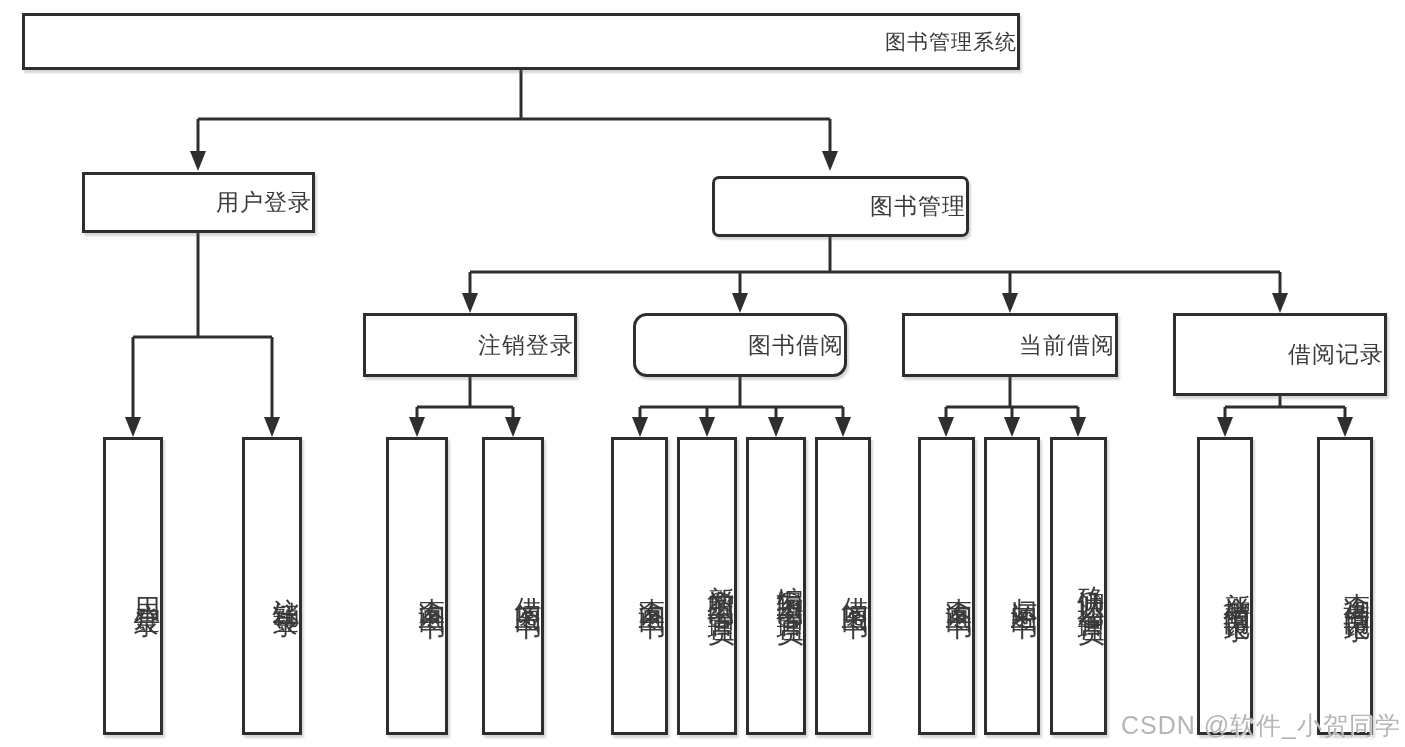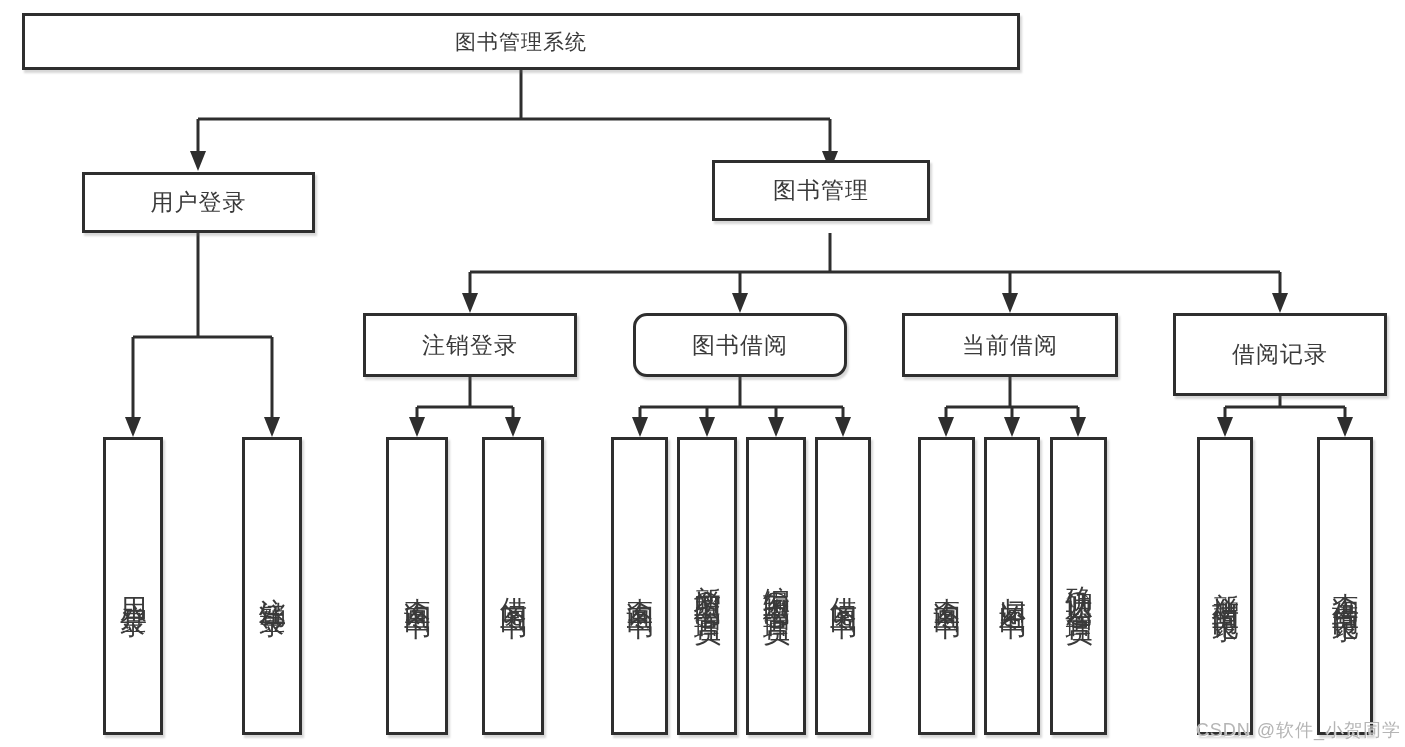--- a/index.html
+++ b/index.html
@@ -17,39 +17,39 @@
     overflow:hidden;
   }
   .connectors{position:absolute;left:0;top:0;z-index:1;}
   .cl{stroke:var(--line);stroke-width:3;fill:none;}
   .ah{fill:var(--line);stroke:none;}
   .node{
     position:absolute;
     box-sizing:border-box;
     border:3px solid var(--line);
     background:#ffffff;
-    display:flex;align-items:center;justify-content:center;
+    display:flex;align-items:center;justify-content:flex-end;
     color:var(--text);
     z-index:2;
     box-shadow:2px 3px 2px rgba(110,110,110,0.28);
   }
   .node.h{font-size:23px;letter-spacing:1px;}
   .node.root{font-size:21px;}
   .node.leaf span{
     writing-mode:vertical-rl;
     text-orientation:mixed;
     font-size:27px;
     letter-spacing:5px;
     line-height:1;
     white-space:nowrap;
   }
   .watermark{
     position:absolute;
     right:4px;bottom:5px;
-    font-size:18px;
+    font-size:25px;
     color:var(--wm);
     z-index:3;
     letter-spacing:1px;
     text-shadow:1px 1px 0 rgba(255,255,255,0.8);
   }
 </style>
 </head>
 <body>
 
 <div class="stage">
@@ -130,21 +130,21 @@
     </g>
   </svg>
 
   <div class="node h root" style="left:22px;top:13px;width:998px;height:57px;">
     <span>图书管理系统</span>
   </div>
 
   <div class="node h" style="left:82px;top:172px;width:233px;height:61px;">
     <span>用户登录</span>
   </div>
-  <div class="node h" style="left:712px;top:160px;width:218px;height:61px;">
+  <div class="node h" style="left:712px;top:176px;width:257px;height:61px;border-radius:7px;">
     <span>图书管理</span>
   </div>
 
   <div class="node h" style="left:363px;top:313px;width:214px;height:64px;">
     <span>注销登录</span>
   </div>
   <div class="node h" style="left:633px;top:313px;width:214px;height:64px;border-radius:14px;">
     <span>图书借阅</span>
   </div>
   <div class="node h" style="left:902px;top:313px;width:216px;height:64px;">

